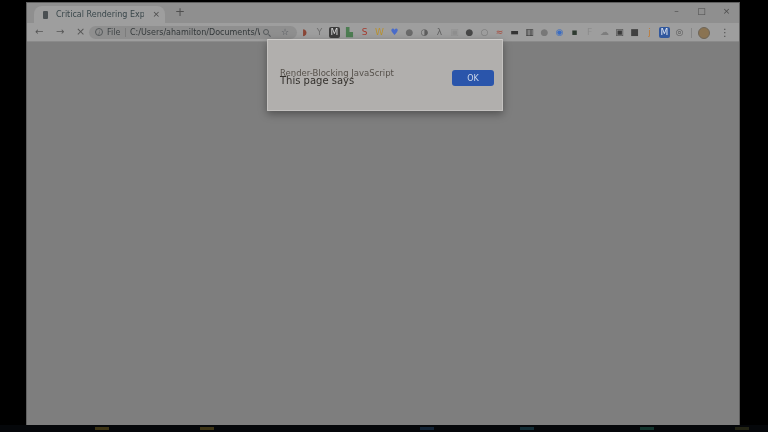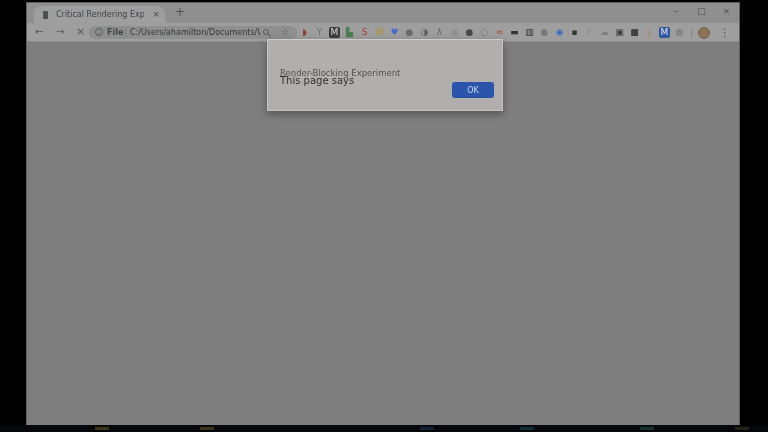--- a/index.html
+++ b/index.html
@@ -28,21 +28,21 @@
   .toolbar { position:absolute; left:0; top:20px; width:100%; height:19px;
              background:#9e9e9e; border-bottom:1px solid #8a8a8a; }
   .nav-btn { position:absolute; top:3px; font-size:10px; color:#555; }
   .nav-back { left:8px; } .nav-fwd { left:29px; } .nav-stop { left:49px; font-size:11px; top:2px; }
 
   .omnibox { position:absolute; left:62px; top:3px; width:208px; height:13px;
              background:#8f8f8f; border-radius:7px; }
   .info-icon { position:absolute; left:6px; top:2px; width:8px; height:8px;
                border:1px solid #55595b; border-radius:50%; font-size:6px;
                line-height:7px; text-align:center; color:#55595b; font-style:italic; }
-  .scheme-label { position:absolute; left:18px; top:2px; font-size:8px; color:#3f4446;font-weight:bold; }
+  .scheme-label { position:absolute; left:18px; top:2px; font-size:8px; color:#3f4446; }
   .omni-divider { position:absolute; left:36px; top:2px; width:1px; height:9px; background:#7c7c7c; }
   .omni-url { position:absolute; left:41px; top:2px; font-size:8px; color:#33383a;
               width:130px; white-space:nowrap; overflow:hidden; }
   .mag-icon { position:absolute; right:28px; top:3px; width:6px; height:6px;
               border:1px solid #54585a; border-radius:50%; }
   .mag-icon::after { content:""; position:absolute; left:4px; top:5px; width:3px; height:1px;
                      background:#54585a; transform:rotate(45deg); }
   .star-icon { position:absolute; right:8px; top:1px; font-size:9px; color:#50545a; }
 
   .ext-row { position:absolute; left:272px; top:2px; height:15px; display:flex; gap:4px; align-items:center; }
@@ -55,21 +55,21 @@
 
   
   .content { position:absolute; left:0; top:39px; width:100%; height:385px; background:#7e7e7e; }
 
   
   .dialog { position:absolute; left:240px; top:36px; width:236px; height:72px;
             background:#b1afad; border:1px solid #c4c2c0; border-top-color:#cfcdcb;
             box-shadow:0 3px 8px rgba(0,0,0,0.35); }
   .dialog-title { position:absolute; left:12px; top:11px; font-size:10px; color:#33302c;margin-top:24px; }
   .dialog-msg { position:absolute; left:12px; top:28px; font-size:8.5px; color:#56514b; }
-  .dialog-ok { position:absolute; right:8px; bottom:12px; width:42px; height:16px;
+  .dialog-ok { position:absolute; right:8px; bottom:24px; width:42px; height:16px;
                border:none; border-radius:3px; background:#2a55ab; color:#ccd7ea;
                font-size:8px; font-family:inherit; }
 
   
   .taskbar { position:absolute; left:0; top:425px; width:768px; height:7px; background:#05070a; }
   .taskbar .accent { position:absolute; top:2px; width:14px; height:3px; opacity:0.55; }
 </style>
 </head>
 <body>
 
@@ -134,21 +134,21 @@
         <span class="ext-divider"></span>
         <span class="avatar"></span>
         <span class="menu-dots">⋮</span>
       </div>
   </div>
 
   <div class="content"></div>
 
   <div class="dialog">
     <div class="dialog-title">This page says</div>
-    <div class="dialog-msg">Render-Blocking Experiment</div>
+    <div class="dialog-msg">Render-Blocking JavaScript</div>
     <button class="dialog-ok" style="background: rgb(42, 85, 171);">OK</button>
   </div>
 
 </div>
 
 <div class="taskbar">
     <span class="accent" style="left: 95px; background: rgb(107, 90, 31);"></span>
     <span class="accent" style="left: 200px; background: rgb(107, 90, 31);"></span>
     <span class="accent" style="left: 420px; background: rgb(30, 58, 90);"></span>
     <span class="accent" style="left: 520px; background: rgb(30, 74, 90);"></span>

